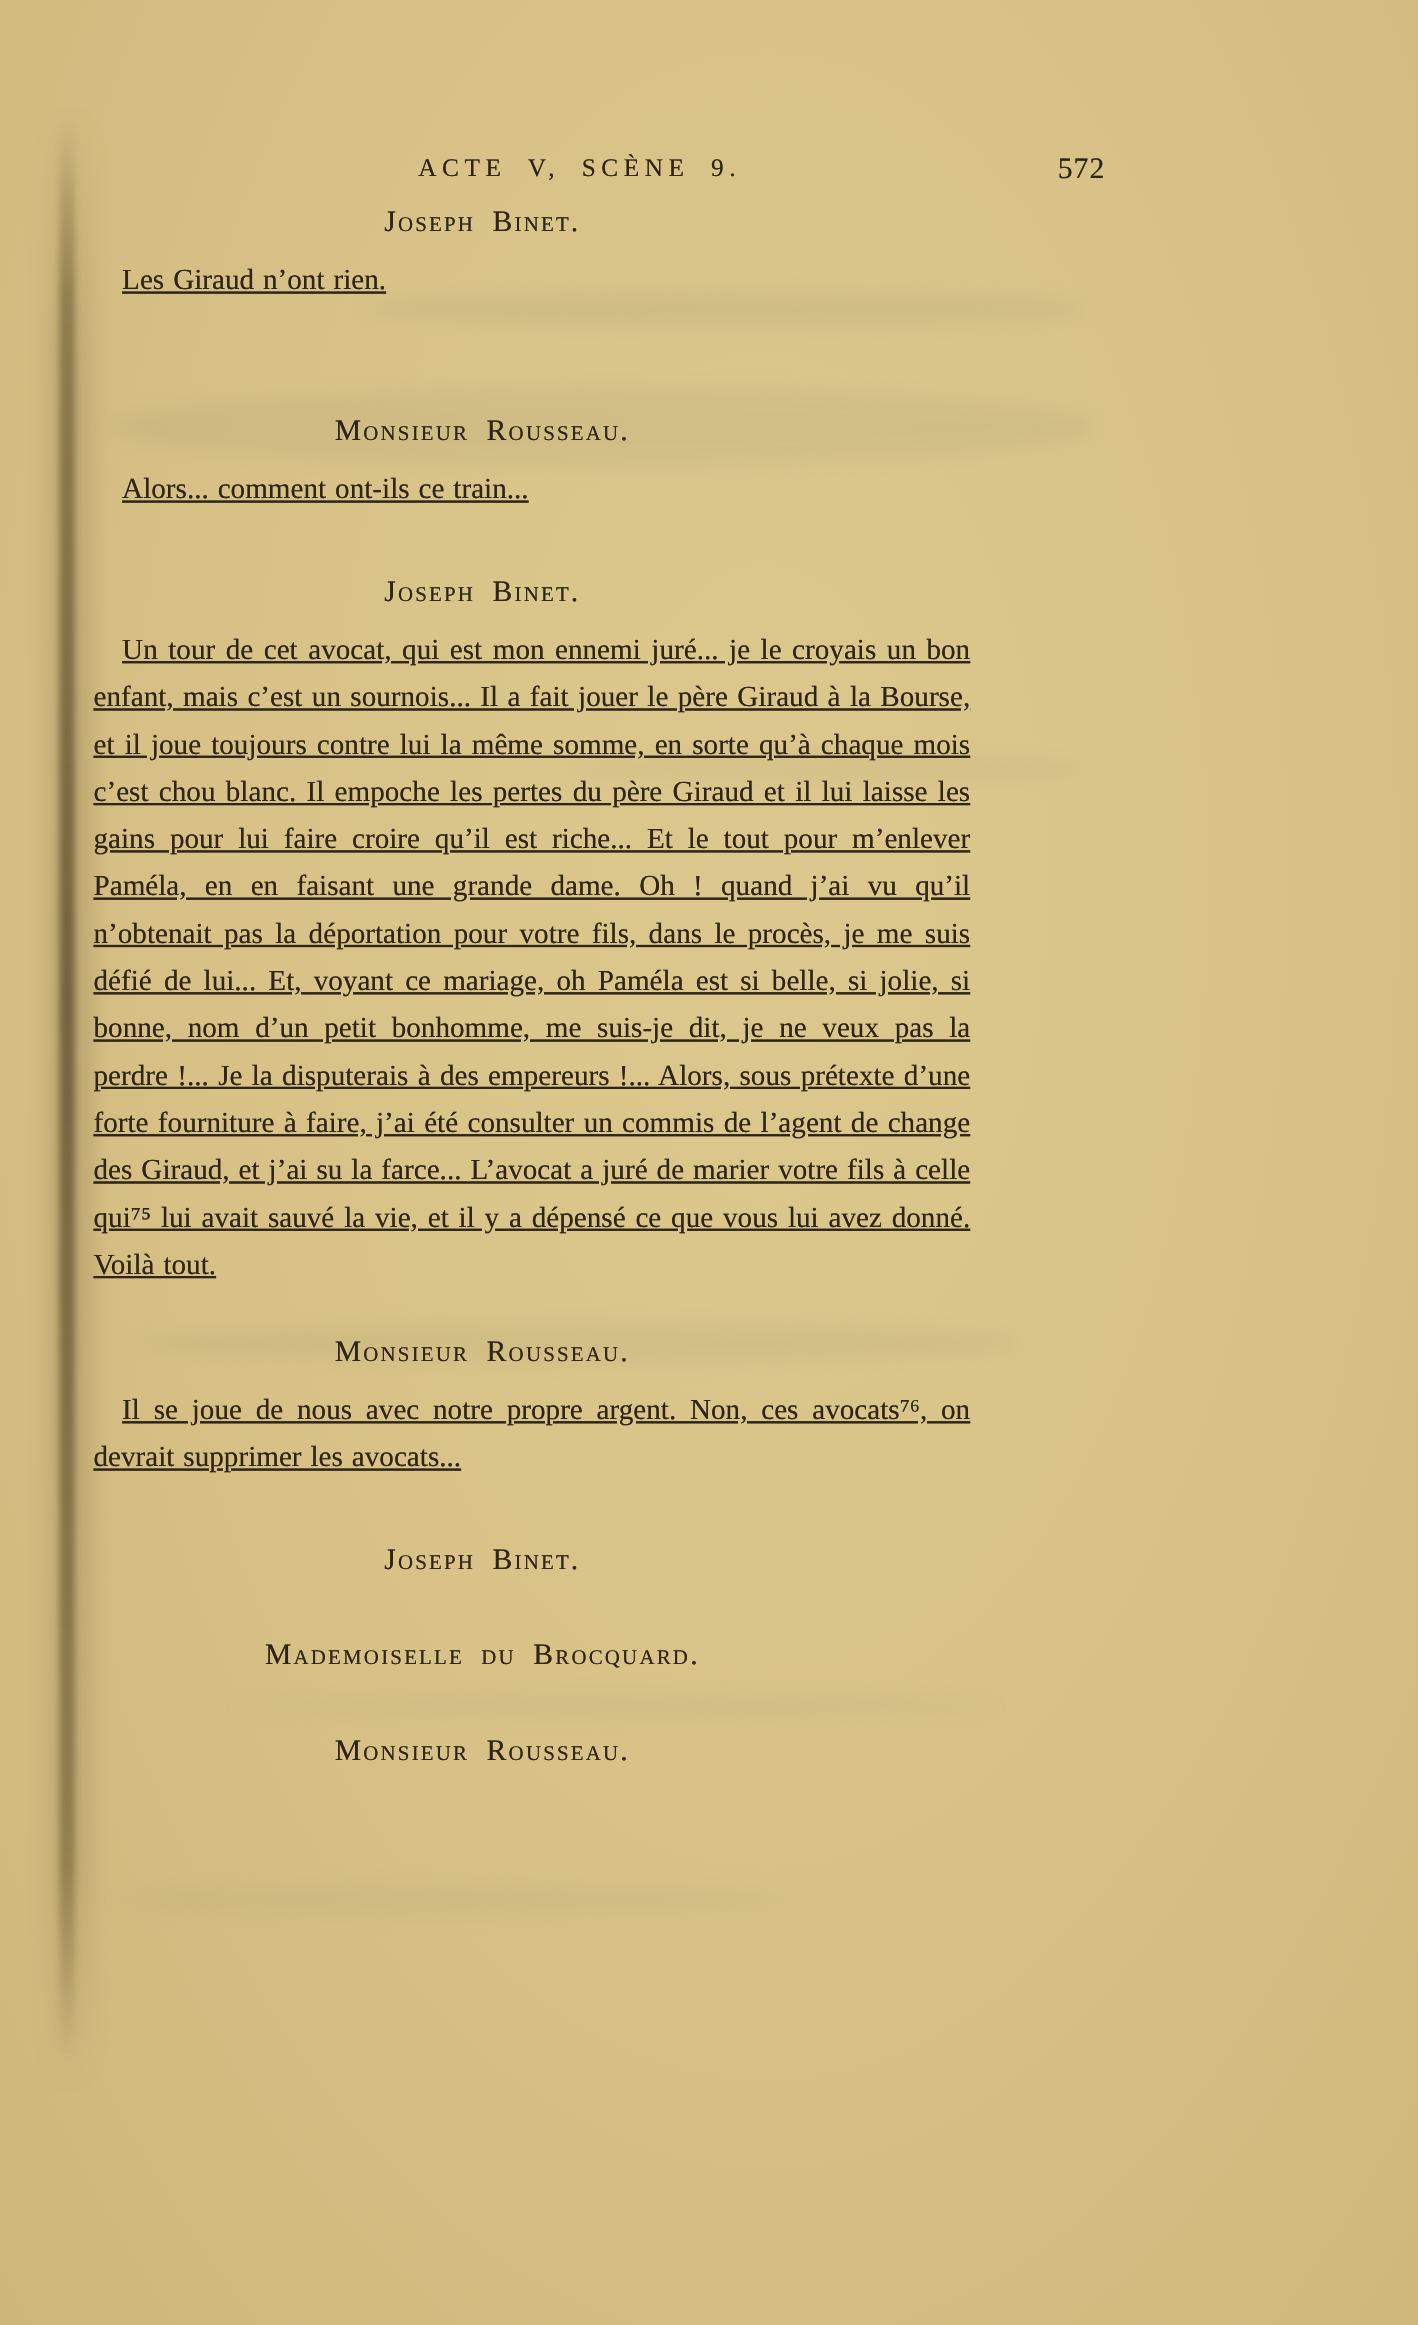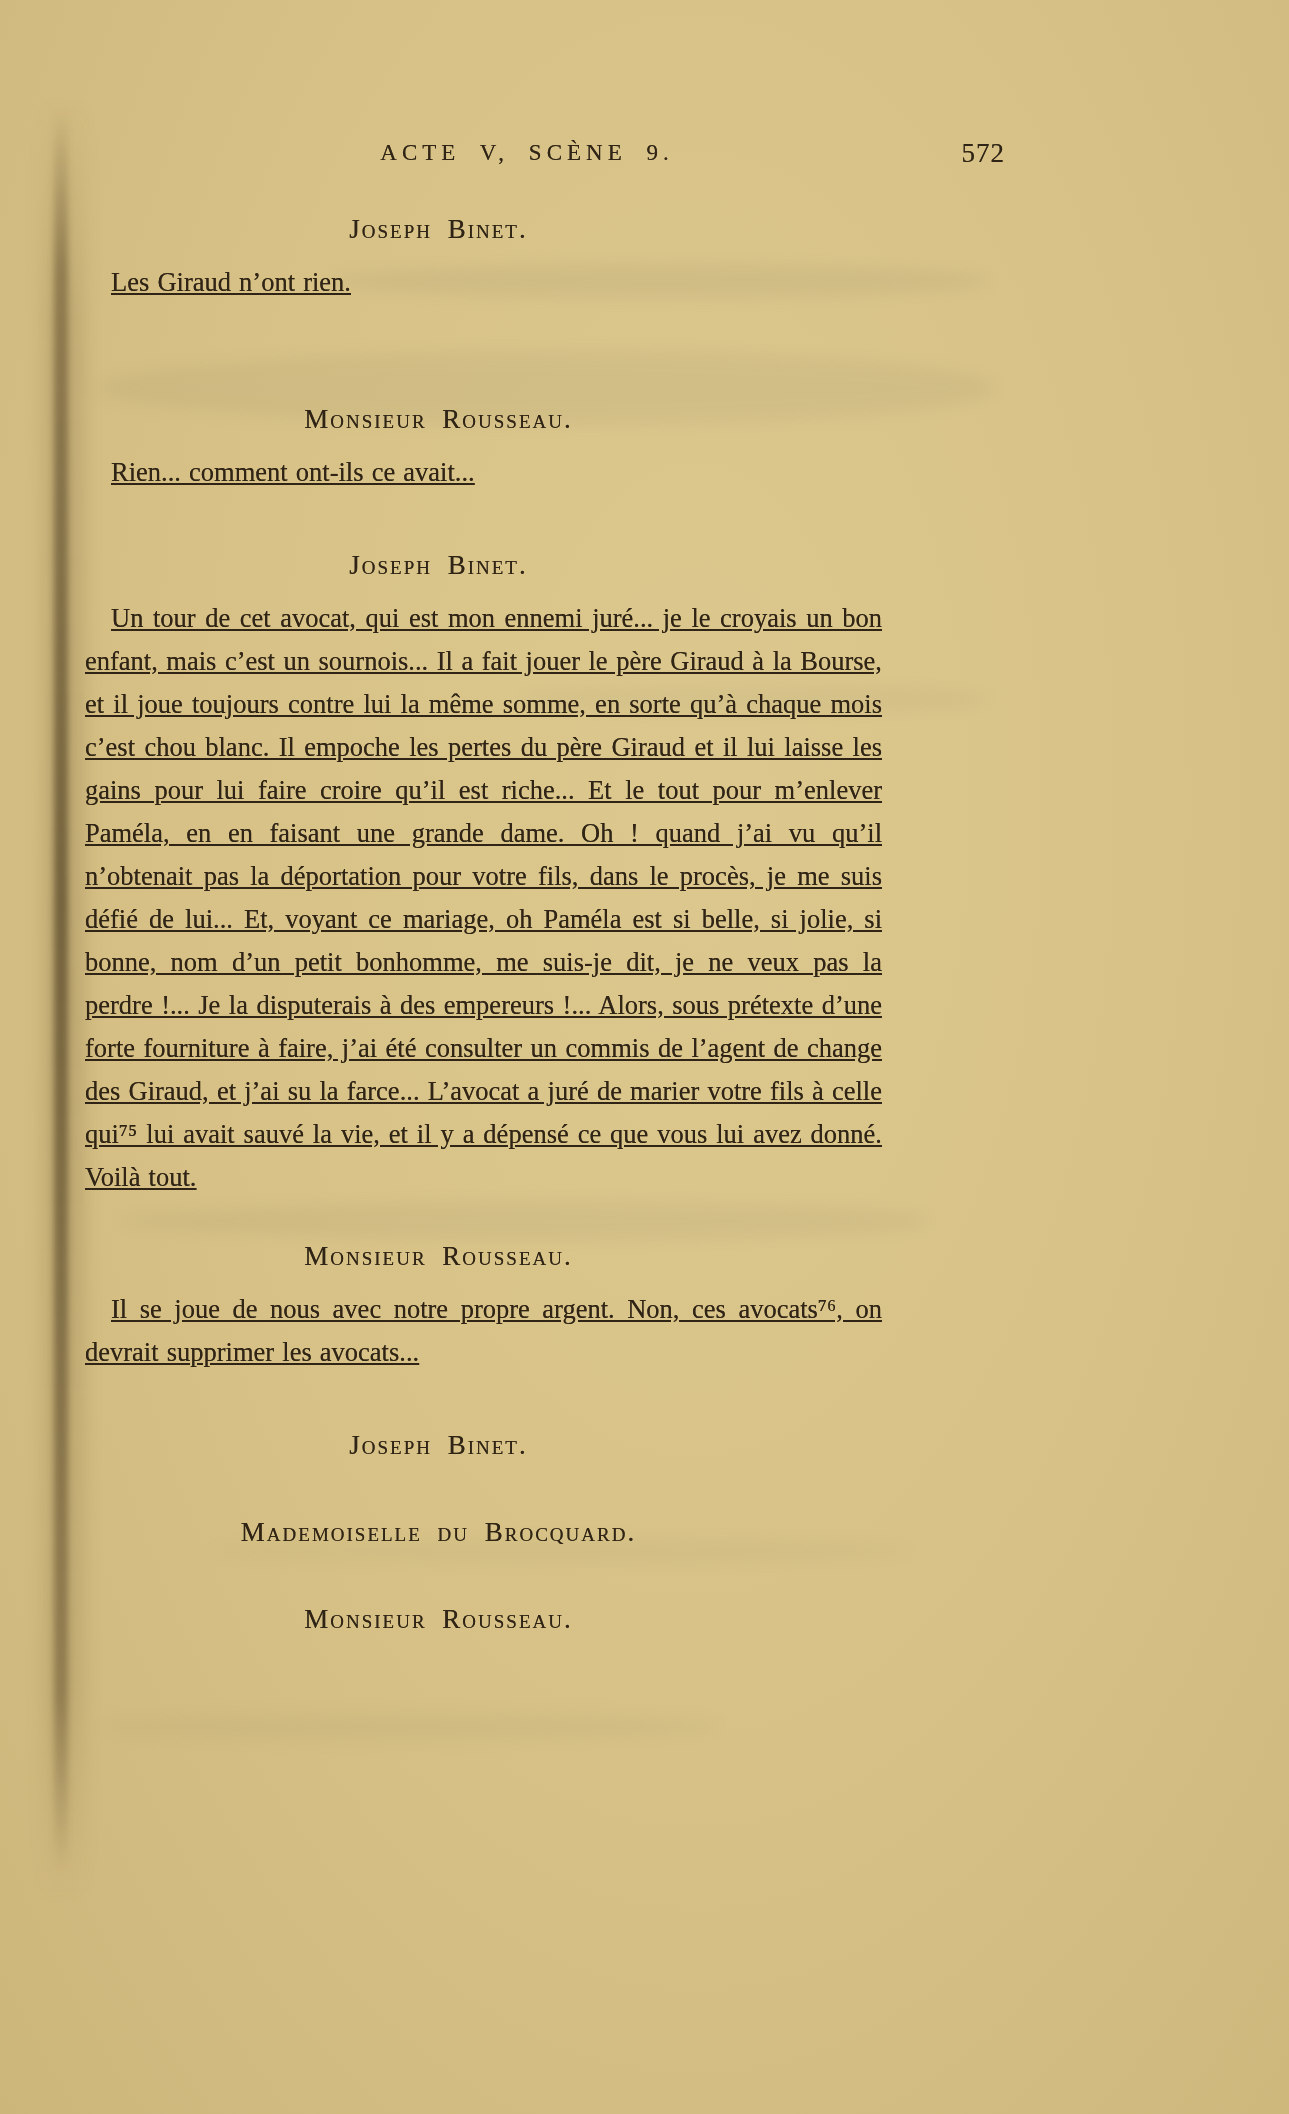--- a/index.html
+++ b/index.html
@@ -81,21 +81,21 @@
     position: absolute;
     right: 0;
     top: -2px;
     font-size: 27px;
     letter-spacing: 1px;
     text-shadow: 0 0 0.6px rgba(47,36,21,.65);
   }
   
   .text-block {
     position: absolute;
-    top: 188px;
+    top: 160px;
     left: 85px;
     width: 797px;
     padding-top: 26px;
   }
   .dialogue { margin: 0; }
   .speaker {
     margin: 56px 0 16px 0;
     text-align: center;
     transform: translateX(-45px);
     font-weight: normal;
@@ -140,21 +140,21 @@
   </div>
 
   <div class="text-block" id="dialogue-container">
   <section class="dialogue">
     <h3 class="speaker">Joseph Binet.</h3>
     <p class="speech">Les Giraud n’ont rien.</p>
   </section>
 
   <section class="dialogue">
     <h3 class="speaker">Monsieur Rousseau.</h3>
-    <p class="speech">Rien... comment ont-ils ce avait...</p>
+    <p class="speech">Alors... comment ont-ils ce train...</p>
   </section>
 
   <section class="dialogue">
     <h3 class="speaker">Joseph Binet.</h3>
     <p class="speech">Un tour de cet avocat, qui est mon ennemi juré... je le croyais un bon enfant, mais c’est un sournois... Il a fait jouer le père Giraud à la Bourse, et il joue toujours contre lui la même somme, en sorte qu’à chaque mois c’est chou blanc. Il empoche les pertes du père Giraud et il lui laisse les gains pour lui faire croire qu’il est riche... Et le tout pour m’enlever Paméla, en en faisant une grande dame. Oh ! quand j’ai vu qu’il n’obtenait pas la déportation pour votre fils, dans le procès, je me suis défié de lui... Et, voyant ce mariage, oh Paméla est si belle, si jolie, si bonne, nom d’un petit bonhomme, me suis-je dit, je ne veux pas la perdre !... Je la disputerais à des empereurs !... Alors, sous prétexte d’une forte fourniture à faire, j’ai été consulter un commis de l’agent de change des Giraud, et j’ai su la farce... L’avocat a juré de marier votre fils à celle qui⁷⁵ lui avait sauvé la vie, et il y a dépensé ce que vous lui avez donné. Voilà tout.</p>
   </section>
 
   <section class="dialogue">
     <h3 class="speaker">Monsieur Rousseau.</h3>
     <p class="speech">Il se joue de nous avec notre propre argent. Non, ces avocats⁷⁶, on devrait supprimer les avocats...</p>

